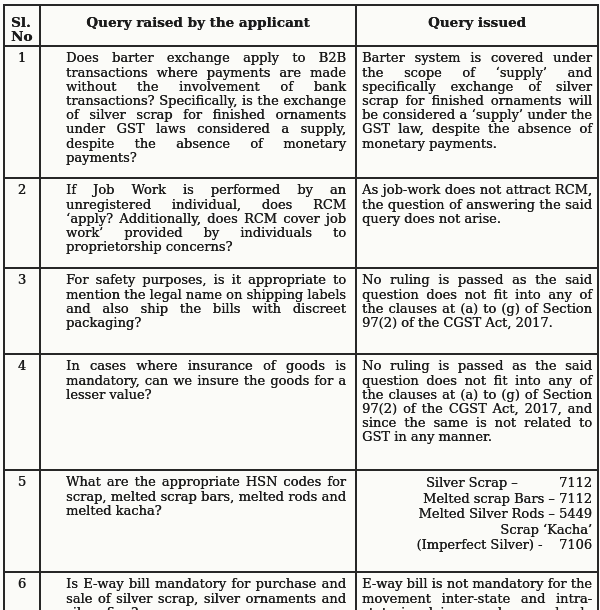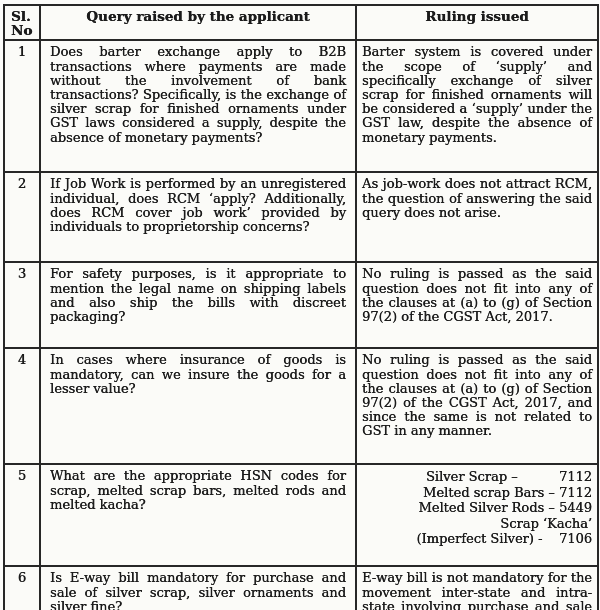--- a/index.html
+++ b/index.html
@@ -32,34 +32,34 @@
   th, td {
     border: 2px solid #272727;
     vertical-align: top;
     font-size: 13px;
     line-height: 14.2px;
     text-shadow: 0.3px 0 0 currentColor; 
   }
   thead th {
     font-weight: bold;
     font-size: 13.5px;
-    padding: 3px 4px 2px 4px;
+    padding: 9px 4px 2px 4px;
     text-align: center;
     height: 24px;
     vertical-align: top;
   }
   th.th-slno { white-space: pre-line; text-align: left; padding-left: 6px; }
 
   td.cell-no {
     text-align: center;
     padding-top: 4px;
     font-size: 13px;
   }
   td.cell-query {
-    padding: 4px 9px 4px 9px;
+    padding: 4px 9px 4px 25px;
     text-align: justify;
     margin-left: 28px;
   }
   td.cell-ruling {
     padding: 4px 5px 4px 5px;
     text-align: justify;
   }
   td.cell-ruling .pre-line {
     white-space: pre;
     text-align: right;
@@ -82,21 +82,21 @@
     <colgroup>
       <col class="c-no">
       <col class="c-query">
       <col class="c-rule">
     </colgroup>
     <thead>
       <tr>
         <th class="th-slno">Sl.
 No</th>
         <th>Query raised by the applicant</th>
-        <th>Ruling issued</th>
+        <th>Query issued</th>
       </tr>
     </thead>
     <tbody>
       <tr class="r1">
         <td class="cell-no">1</td>
         <td class="cell-query">Does barter exchange apply to B2B transactions where payments are made without the involvement of bank transactions?  Specifically, is the exchange of silver scrap for finished ornaments under GST laws considered a supply, despite the absence of monetary payments?</td>
         <td class="cell-ruling">Barter system is covered under the scope of ‘supply’ and specifically exchange of silver scrap for finished ornaments will be considered a ‘supply’ under the GST law, despite the absence of monetary payments.</td>
       </tr>
       <tr class="r2">
         <td class="cell-no">2</td>

